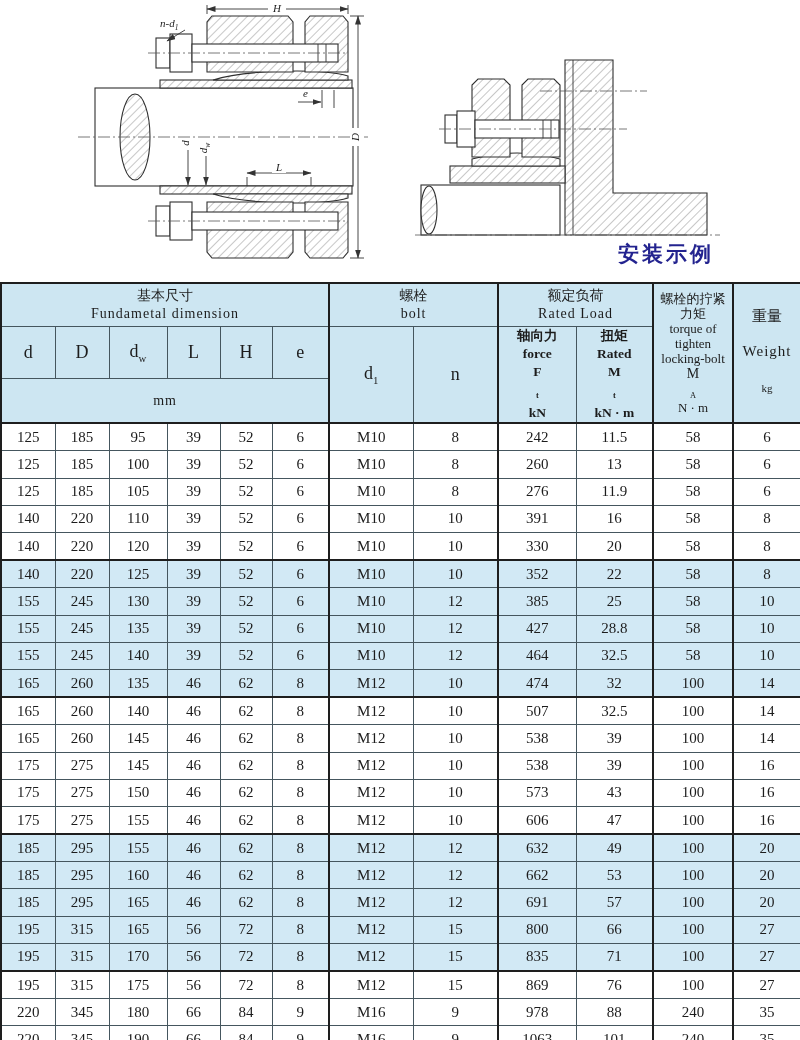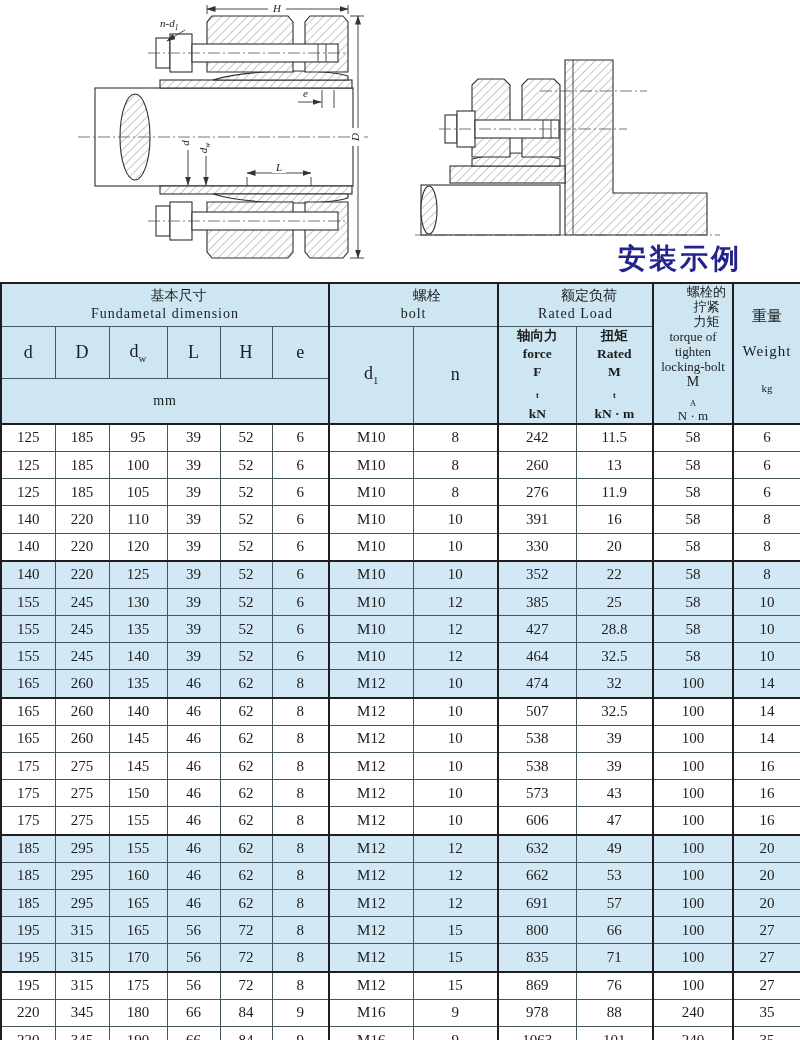--- a/index.html
+++ b/index.html
@@ -4,32 +4,32 @@
 <style>
   html,body{margin:0;padding:0;background:#ffffff;}
   .page{position:relative;width:800px;height:1040px;background:#ffffff;overflow:hidden;
         font-family:"Liberation Serif",serif;color:#1c1c1c;}
   
   .figures{position:absolute;left:0;top:0;width:800px;height:282px;background:#fff;}
   .figures svg{position:absolute;}
   #svg-left{left:0;top:0;}
   #svg-right{left:415px;top:45px;}
   .caption{position:absolute;left:618px;top:240px;width:140px;
-           font-size:28px;font-weight:bold;letter-spacing:3px;color:#23238f;
+           font-size:21px;font-weight:bold;letter-spacing:3px;color:#23238f;
            font-family:"Liberation Serif",serif;}
   
   table.spec{position:absolute;left:0;top:282px;width:800px;height:753px;
              border-collapse:collapse;table-layout:fixed;
              font-family:"Liberation Serif",serif;}
   table.spec{border:2px solid #1e1e1e;}
   table.spec th,table.spec td{border:1px solid #45565e;text-align:center;vertical-align:middle;
              padding:0;color:#1c1c1c;font-weight:normal;overflow:hidden;}
   thead th{background:#cde6f2;}
   .hr-a{height:43px;} .hr-b{height:43px;} .hr-c{height:37px;}
-  .zh{display:block;font-size:14px;line-height:18px;padding-left:27px;}
+  .zh{display:block;font-size:14px;line-height:18px;}
   .en{display:block;font-size:14px;line-height:17px;letter-spacing:1px;}
   .sm{font-size:13px;line-height:15px;letter-spacing:0;}
   .hr-b th{font-size:18px;}
   .mm{font-size:14px;letter-spacing:1px;}
   sub{font-size:0.6em;}
   .fourline span{display:block;font-size:13.5px;line-height:18px;letter-spacing:0;font-weight:bold;}
   .tighten span{display:block;}
   .tighten .sym,.fourline .sym{font-size:14px;}
   .weightcell{vertical-align:middle;}
   .weightcell .zh{font-size:15px;padding:6px 0 18px;margin-top:12px;}

